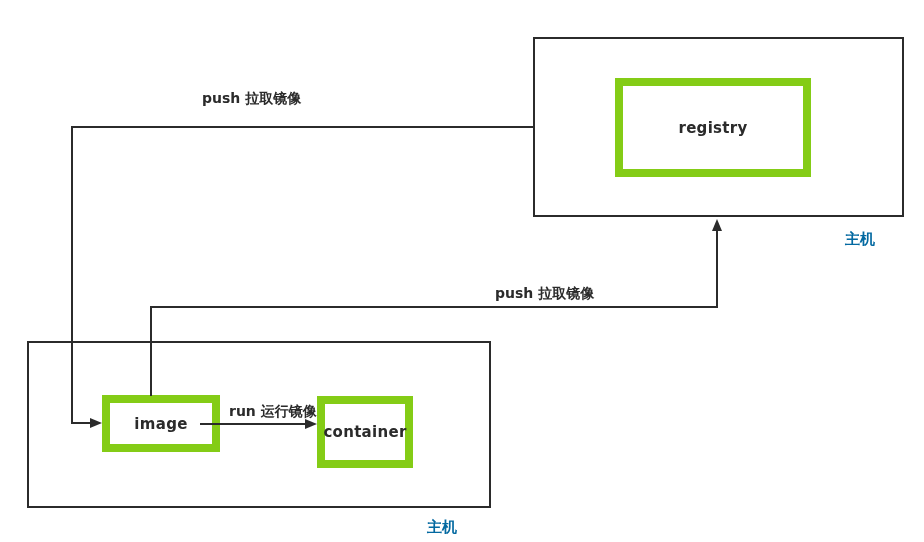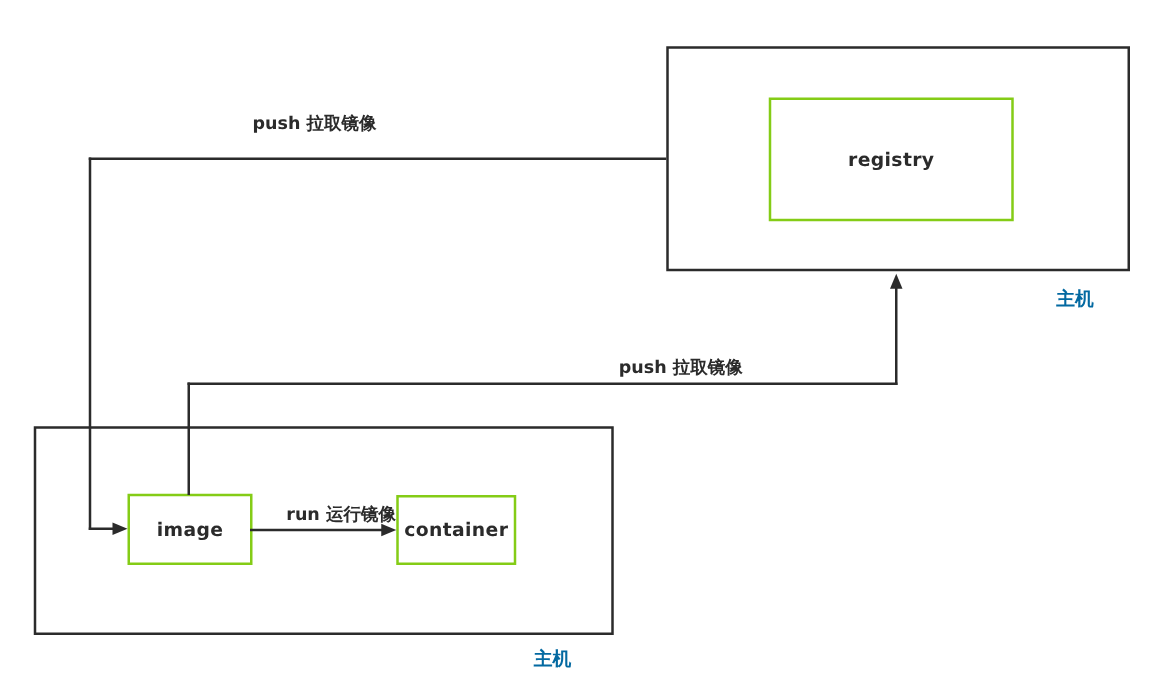--- a/index.html
+++ b/index.html
@@ -10,42 +10,42 @@
     position: relative;
     width: 924px;
     height: 542px;
     background: #ffffff;
     overflow: hidden;
   }
 
   
   .node-box {
     position: absolute;
-    border: 2px solid #84cc16;
+    border: 8px solid #84cc16;
     background: #ffffff;
     display: flex;
     align-items: center;
     justify-content: center;
     font-size: 15px;
     font-weight: 600;
     color: #2b2b2b;
     letter-spacing: 0.3px;
   }
   .host-box {
     position: absolute;
     border: 2px solid #2b2b2b;
     background: transparent;
   }
 
   #registry-host { left: 533px; top: 37px;  width: 371px; height: 180px; }
   #local-host    { left: 27px;  top: 341px; width: 464px; height: 167px; }
 
   #registry-box  { left: 615px; top: 78px;  width: 196px; height: 99px; }
-  #image-box     { left: 102px; top: 395px; width: 100px;  height: 57px; background:#ffffff; }
-  #container-box { left: 317px; top: 396px; width: 96px;  height: 56px; }
+  #image-box     { left: 102px; top: 395px; width: 118px;  height: 57px; background:#ffffff; }
+  #container-box { left: 317px; top: 396px; width: 96px;  height: 72px; }
 
   
   .host-label {
     position: absolute;
     font-size: 15px;
     font-weight: 600;
     color: #0369a1;
   }
   #host-label-top    { left: 845px; top: 230px; }
   #host-label-bottom { left: 427px; top: 518px; }

